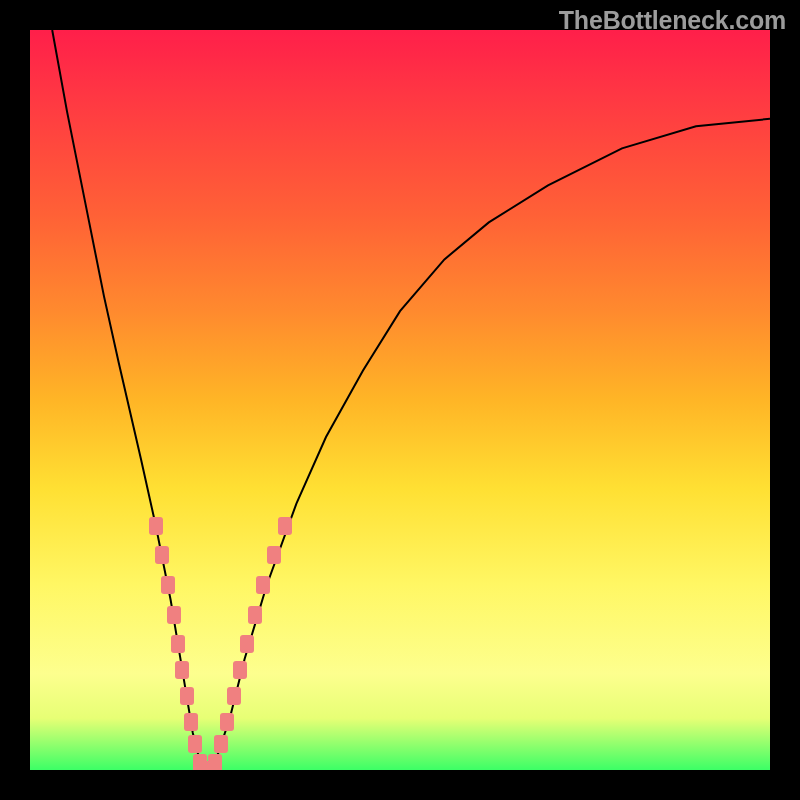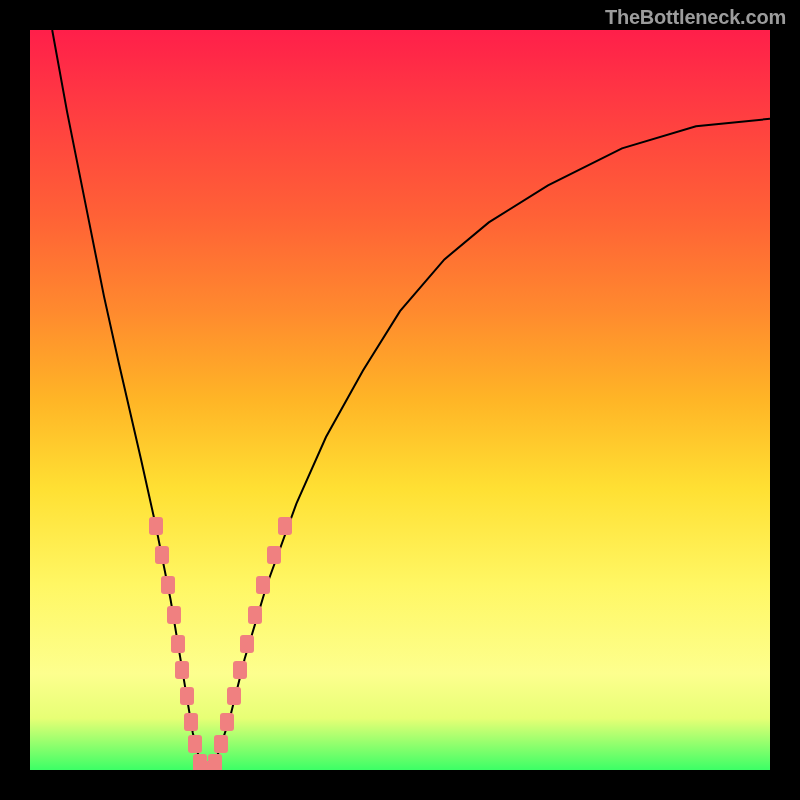--- a/index.html
+++ b/index.html
@@ -60,21 +60,21 @@
   .dot {
     position: absolute;
     border-radius: 3px;
     background: #f08080;
   }
   .watermark {
     position: absolute;
     top: 6px;
     right: 14px;
     color: #9c9c9c;
-    font-size: 20px;
+    font-size: 25px;
     font-weight: 600;
     letter-spacing: -0.2px;
   }
 </style>
 </head>
 <body>
 
 <div class="frame">
 
   <div class="plot-area">

